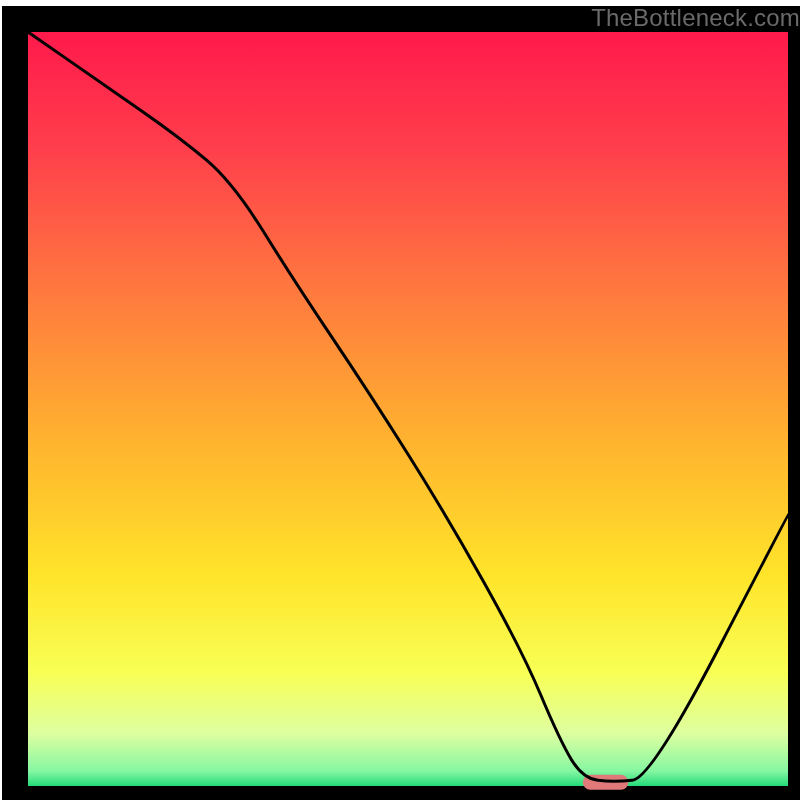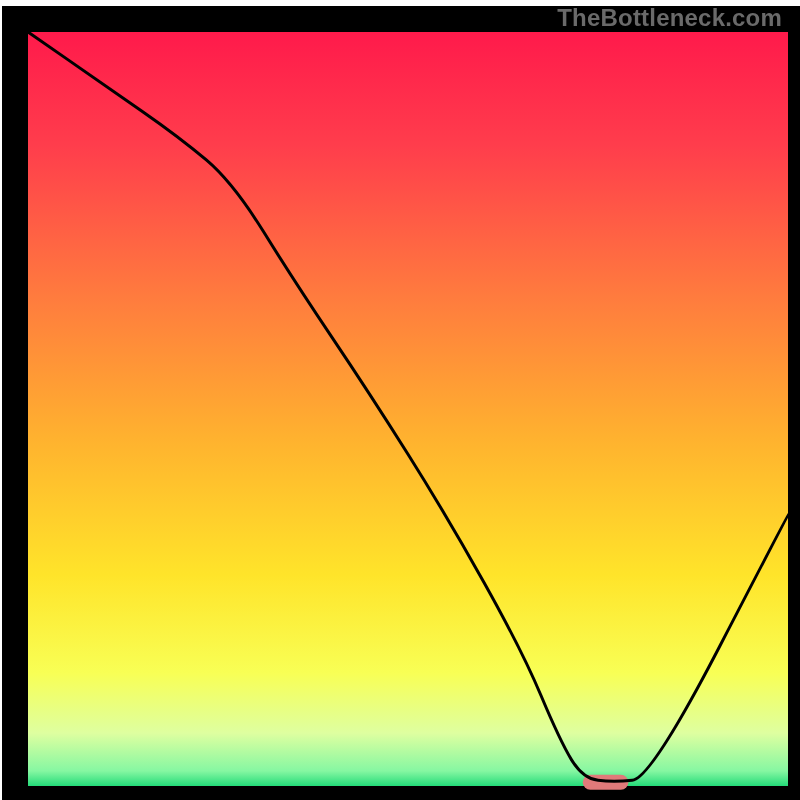--- a/index.html
+++ b/index.html
@@ -12,23 +12,23 @@
     overflow: hidden;
   }
   .stage {
     position: relative;
     width: 800px;
     height: 800px;
   }
   .watermark {
     position: absolute;
     top: 4px;
-    right: 18px;
+    right: 0;
     font-size: 24px;
-    font-weight: 700;
+    font-weight: 400;
     color: #6a6a6a;
     letter-spacing: 0.2px;
     user-select: none;
     z-index: 10;
   }
   svg.plot {
     position: absolute;
     left: 0;
     top: 0;
     width: 800px;

